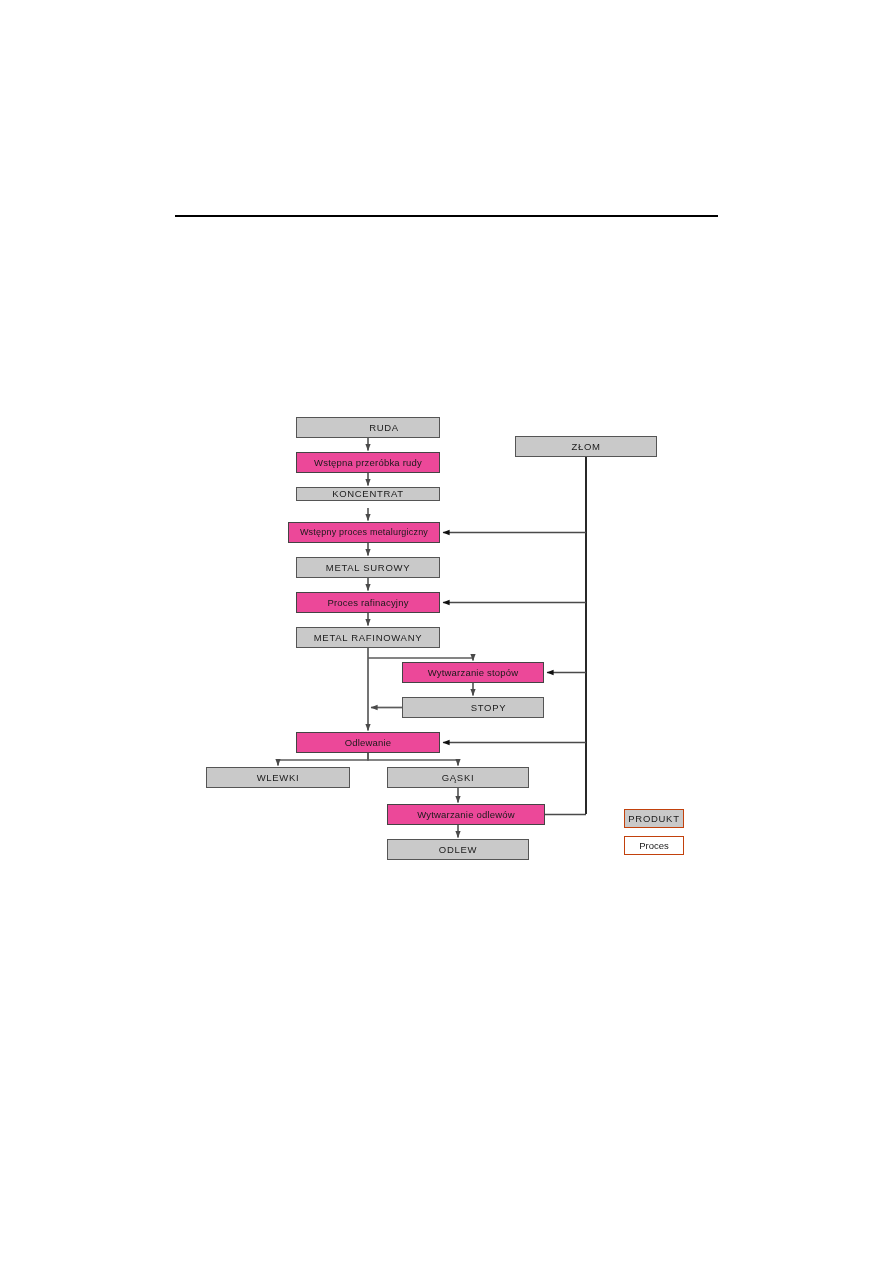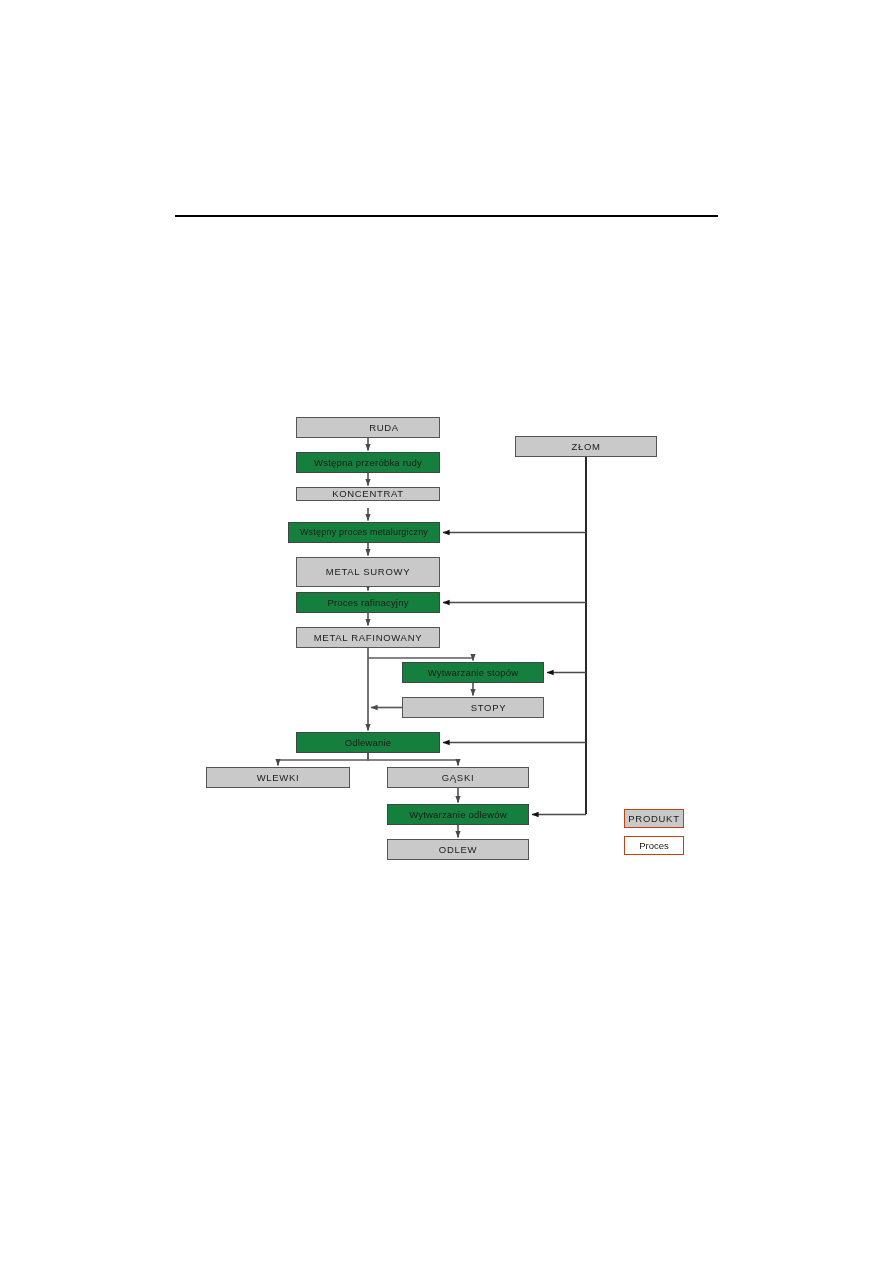--- a/index.html
+++ b/index.html
@@ -63,21 +63,21 @@
     color: #1a1a1a;
     letter-spacing: 0.2px;
     white-space: nowrap;
   }
   .node.product {
     background: #c9c9c9;
     border-color: #555555;
     letter-spacing: 0.7px;
   }
   .node.process {
-    background: #15803d;
+    background: #ec4899;
     border-color: #444444;
   }
 
   
   .legend-item {
     position: absolute;
     box-sizing: border-box;
     border: 1px solid #c2410c;
     display: flex;
     align-items: center;
@@ -162,21 +162,21 @@
     </div>
 
     <div class="node product" style="left:296px; top:487px; width:144px; height:14px;justify-content:center;">
       <span>KONCENTRAT</span>
     </div>
 
     <div class="node process" style="left:288px; top:522px; width:152px; height:21px; font-size:9px;">
       <span>Wstępny proces metalurgiczny</span>
     </div>
 
-    <div class="node product" style="left:296px; top:557px; width:144px; height:30px;justify-content:center;">
+    <div class="node product" style="left:296px; top:557px; width:144px; height:21px;justify-content:center;">
       <span>METAL SUROWY</span>
     </div>
 
     <div class="node process" style="left:296px; top:592px; width:144px; height:21px;">
       <span>Proces rafinacyjny</span>
     </div>
 
     <div class="node product" style="left:296px; top:627px; width:144px; height:21px;">
       <span>METAL RAFINOWANY</span>
     </div>
@@ -194,21 +194,21 @@
     </div>
 
     <div class="node product" style="left:206px; top:767px; width:144px; height:21px;">
       <span>WLEWKI</span>
     </div>
 
     <div class="node product" style="left:387px; top:767px; width:142px; height:21px;">
       <span>GĄSKI</span>
     </div>
 
-    <div class="node process" style="left:387px; top:804px; width:142px; height:21px;">
+    <div class="node process" style="left:387px; top:804px; width:158px; height:21px;">
       <span>Wytwarzanie odlewów</span>
     </div>
 
     <div class="node product" style="left:387px; top:839px; width:142px; height:21px;">
       <span>ODLEW</span>
     </div>
 
     <div class="legend-item product" style="left:624px; top:809px; width:60px; height:19px;">
       <span>PRODUKT</span>
     </div>

